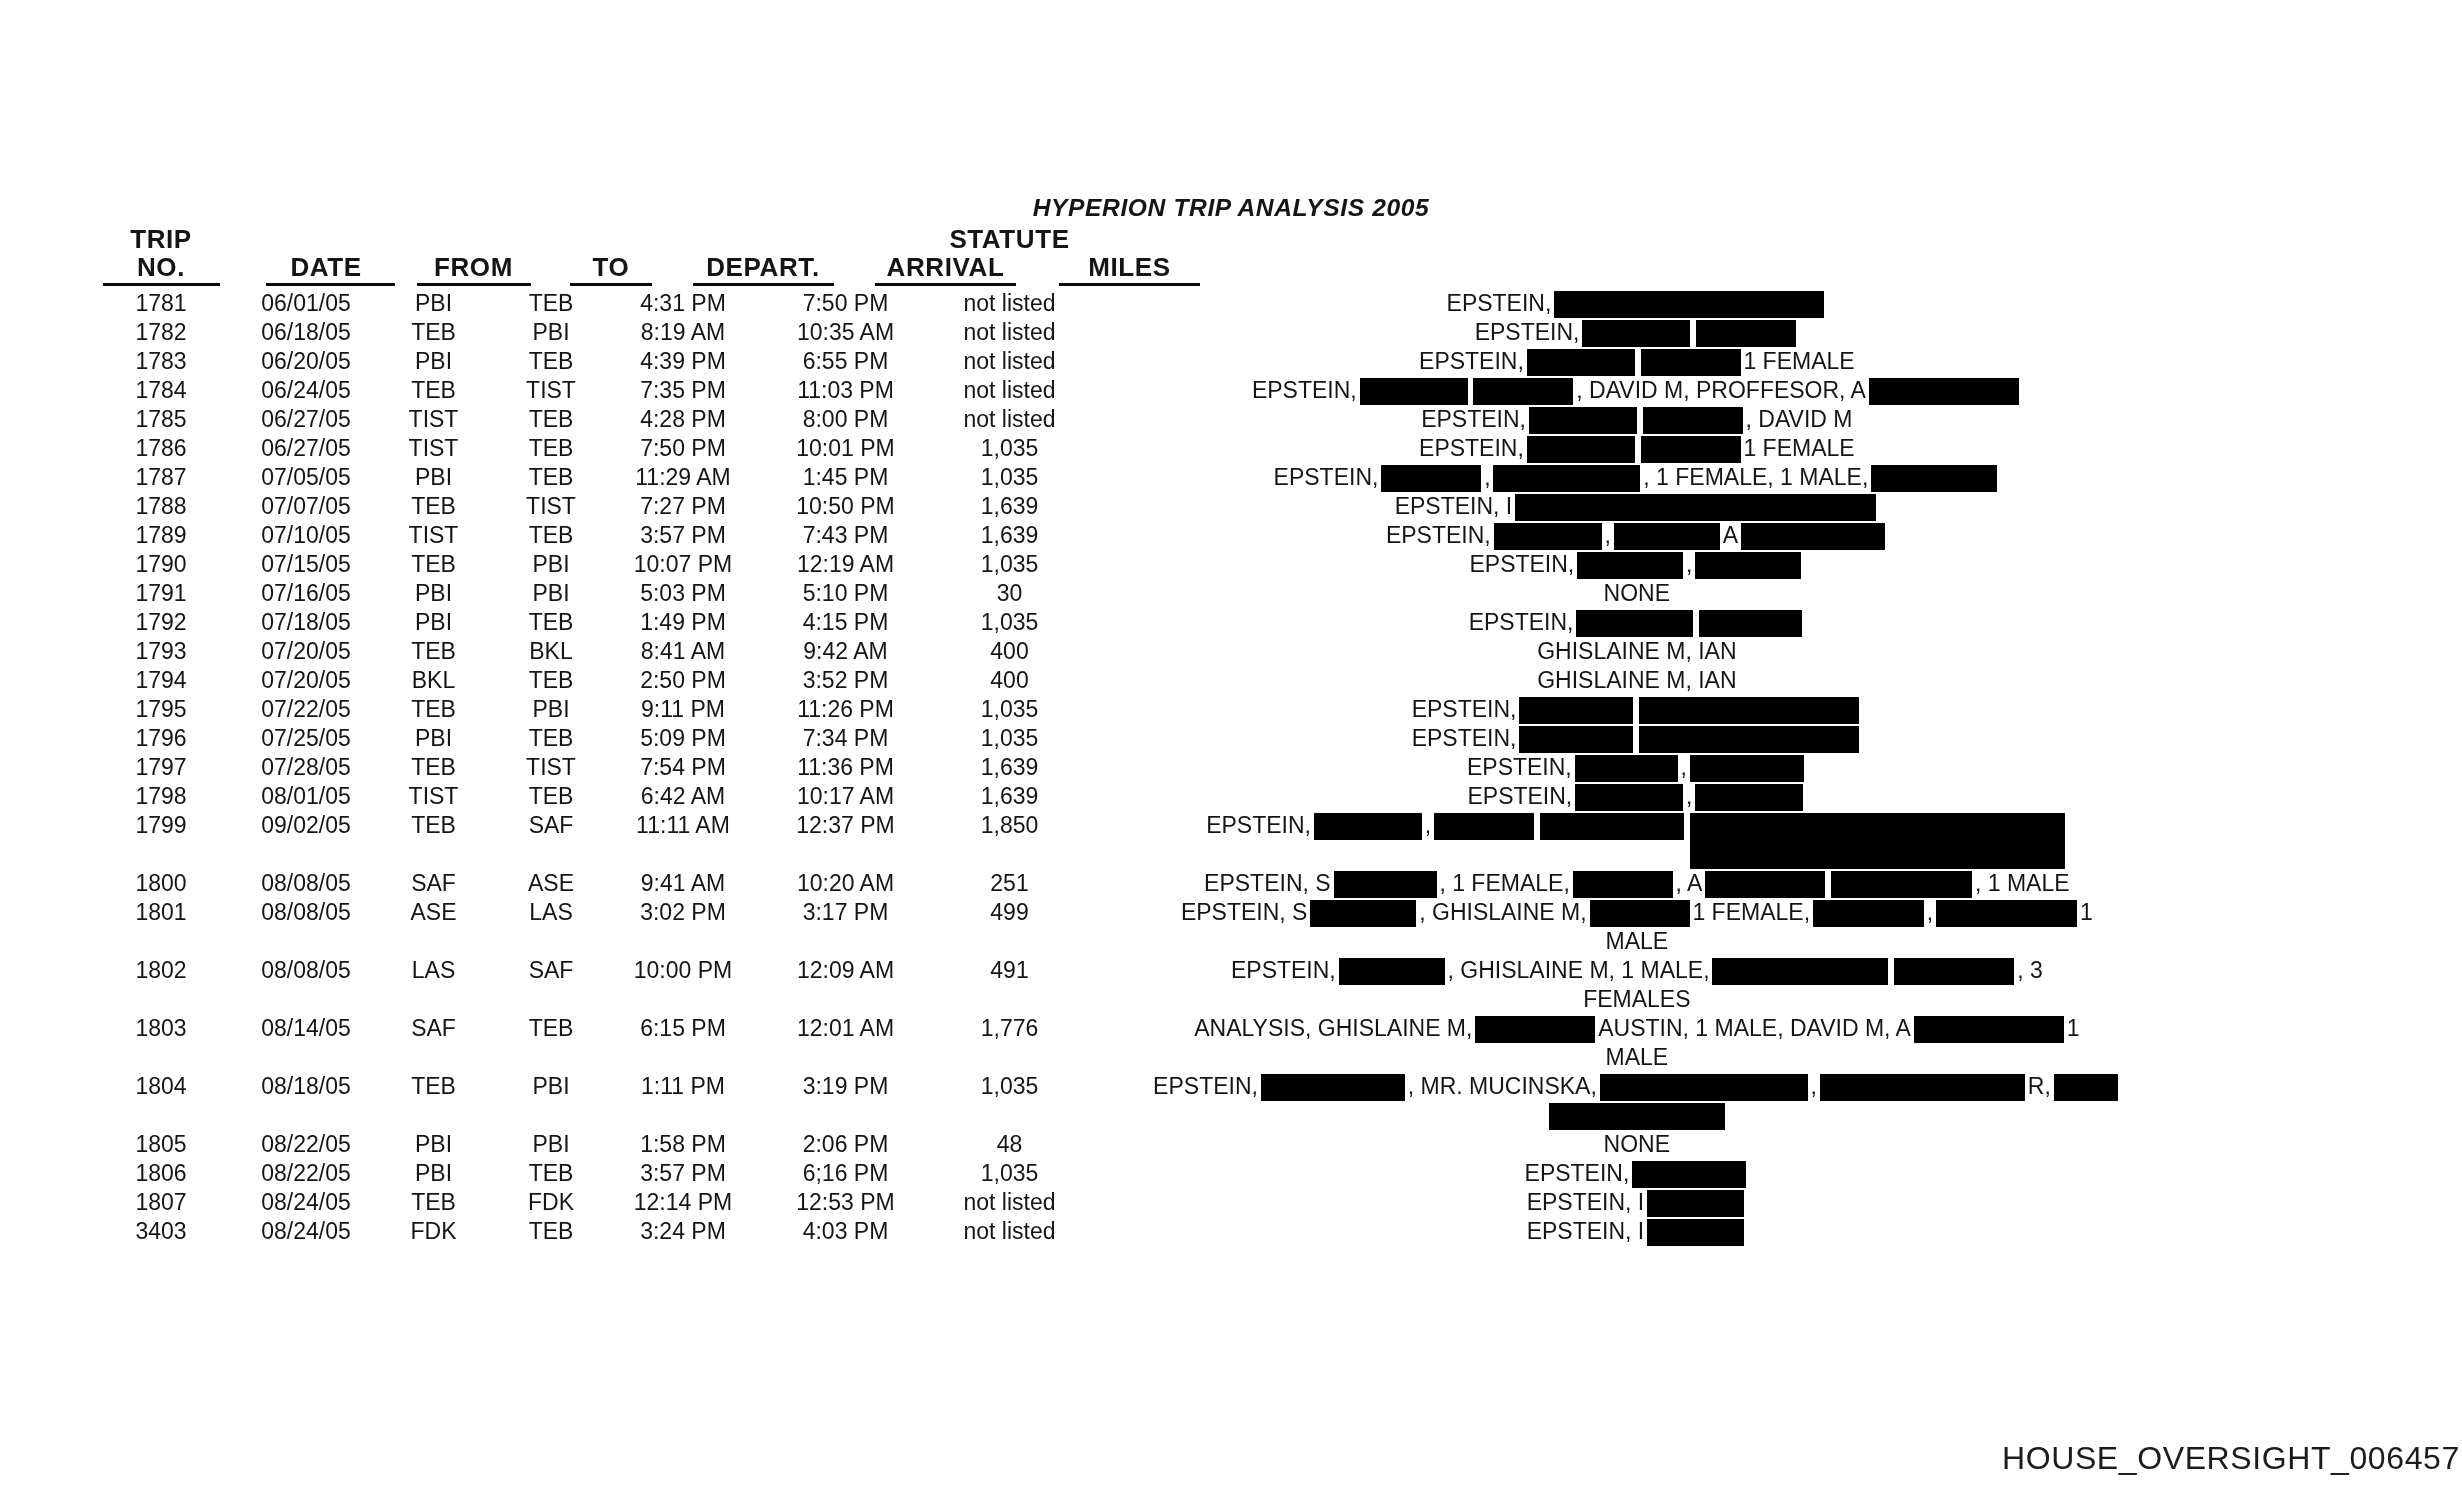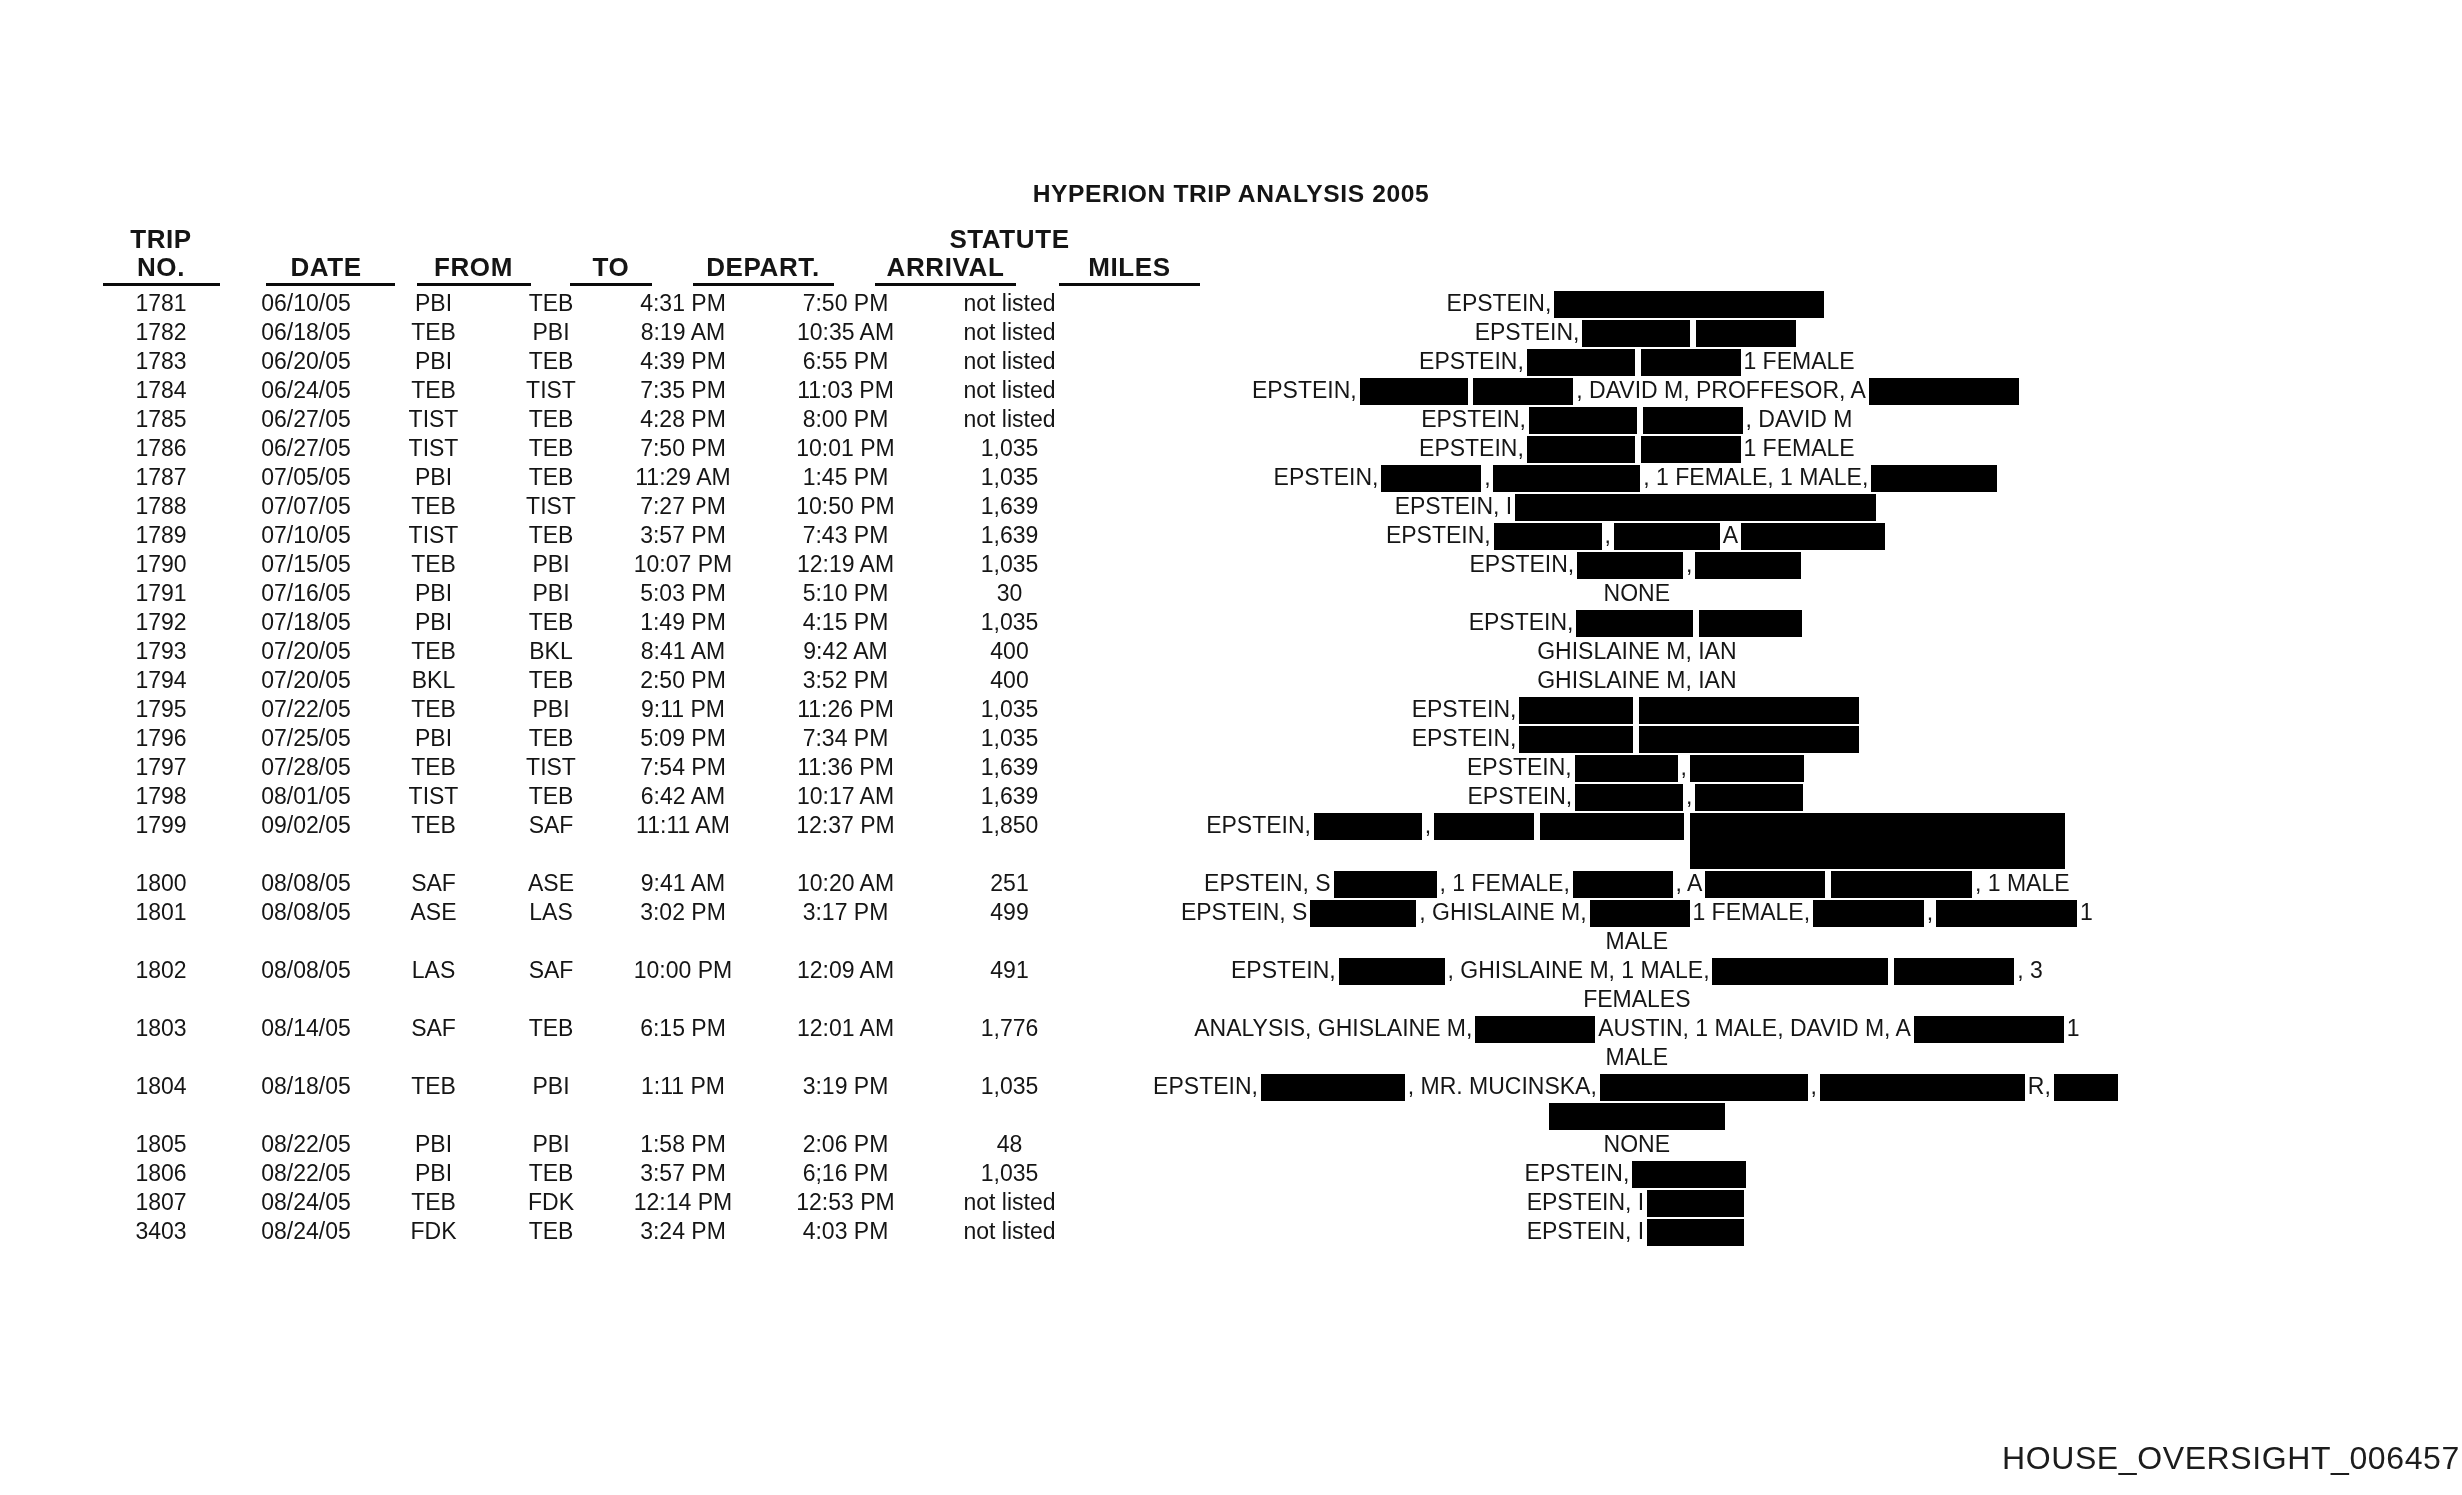--- a/index.html
+++ b/index.html
@@ -5,23 +5,24 @@
   html,body{margin:0;padding:0;background:#888;}
   .page{
     position:relative;
     width:2462px;height:1495px;
     background:#ffffff;
     font-family:"Liberation Sans", sans-serif;
     color:#151515;
     overflow:hidden;
   }
   .title{
-    position:absolute;top:180px;left:26px;width:2410px;
+    position:absolute;top:194px;left:26px;width:2410px;
     text-align:center;font-weight:bold;font-size:24.6px;letter-spacing:0.6px;
     white-space:nowrap;
+    font-style:italic;
   }
   .sheet{position:absolute;top:225px;left:76px;width:2093px;}
   .hrow,.row{
     display:grid;
     grid-template-columns:170px 120px 135px 100px 164px 161px 167px 1076px;
   }
   .hrow{font-weight:bold;font-size:26px;letter-spacing:0.6px;}
   .hrow.top{height:29px;line-height:29px;}
   .hrow.main{height:35px;line-height:27px;gap:20px;}
   .hcell{text-align:center;white-space:nowrap;}
@@ -68,21 +69,21 @@
         <div class="hcell"><span class="htext">DATE</span><div class="hline" style="width: 129px;"></div></div>
         <div class="hcell"><span class="htext">FROM</span><div class="hline" style="width: 114px;"></div></div>
         <div class="hcell"><span class="htext">TO</span><div class="hline" style="width: 82px;"></div></div>
         <div class="hcell"><span class="htext">DEPART.</span><div class="hline" style="width: 141px;"></div></div>
         <div class="hcell"><span class="htext">ARRIVAL</span><div class="hline" style="width: 141px;"></div></div>
         <div class="hcell"><span class="htext">MILES</span><div class="hline" style="width: 141px;"></div></div>
       </div>
     <div>
         <div class="row">
           <div class="cell">1781</div>
-          <div class="cell">06/10/05</div>
+          <div class="cell">06/01/05</div>
           <div class="cell">PBI</div>
           <div class="cell">TEB</div>
           <div class="cell">4:31 PM</div>
           <div class="cell">7:50 PM</div>
           <div class="cell">not listed</div>
           <div class="cell comments"><span class="ctext">EPSTEIN,</span><span class="redaction" style="width: 270px;"><i></i></span></div>
         </div>
         <div class="row">
           <div class="cell">1782</div>
           <div class="cell">06/18/05</div>

